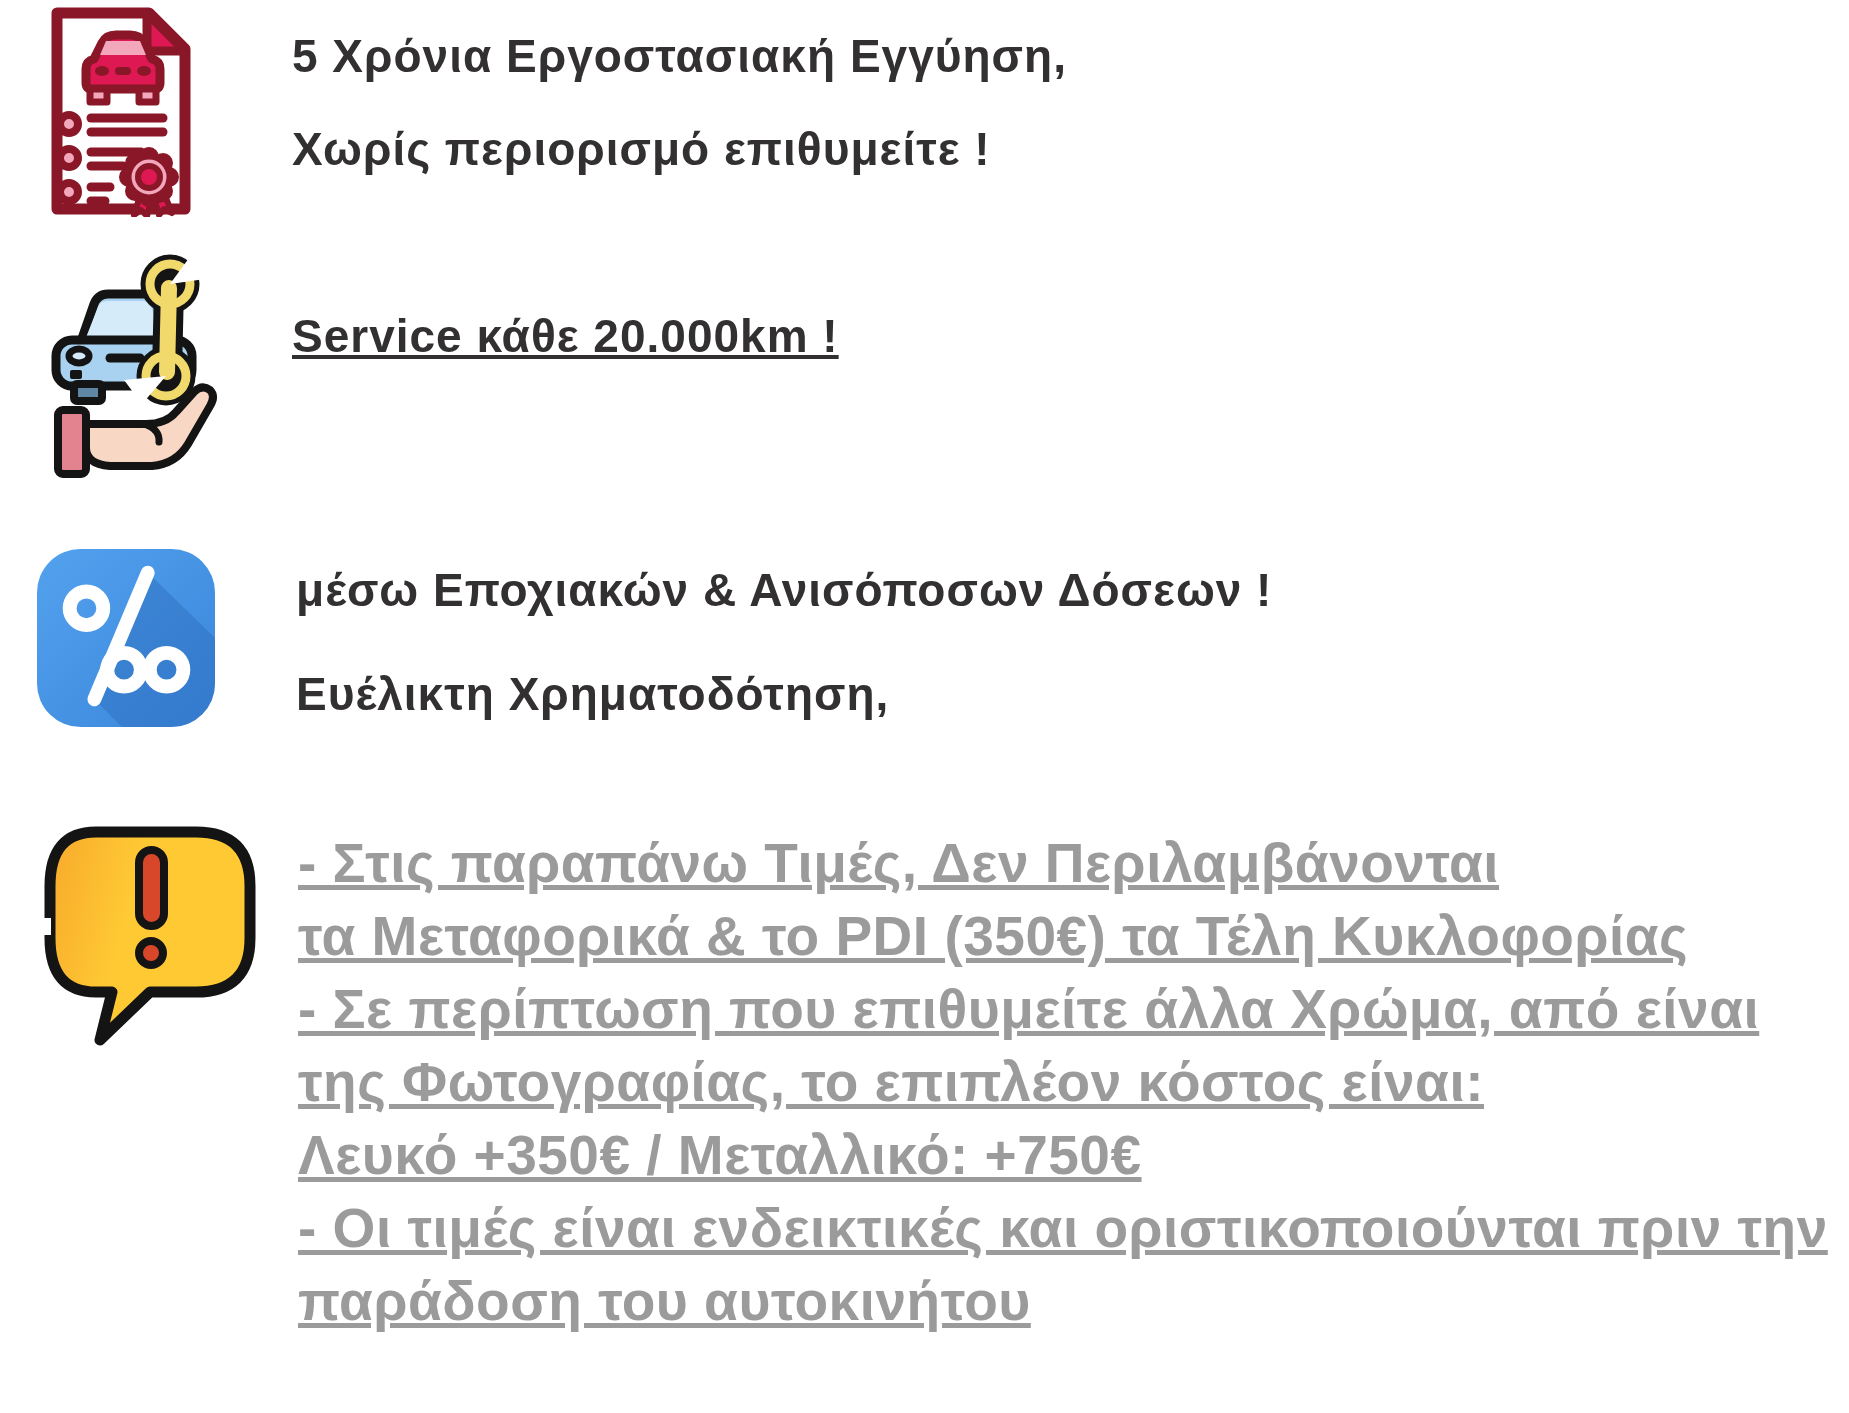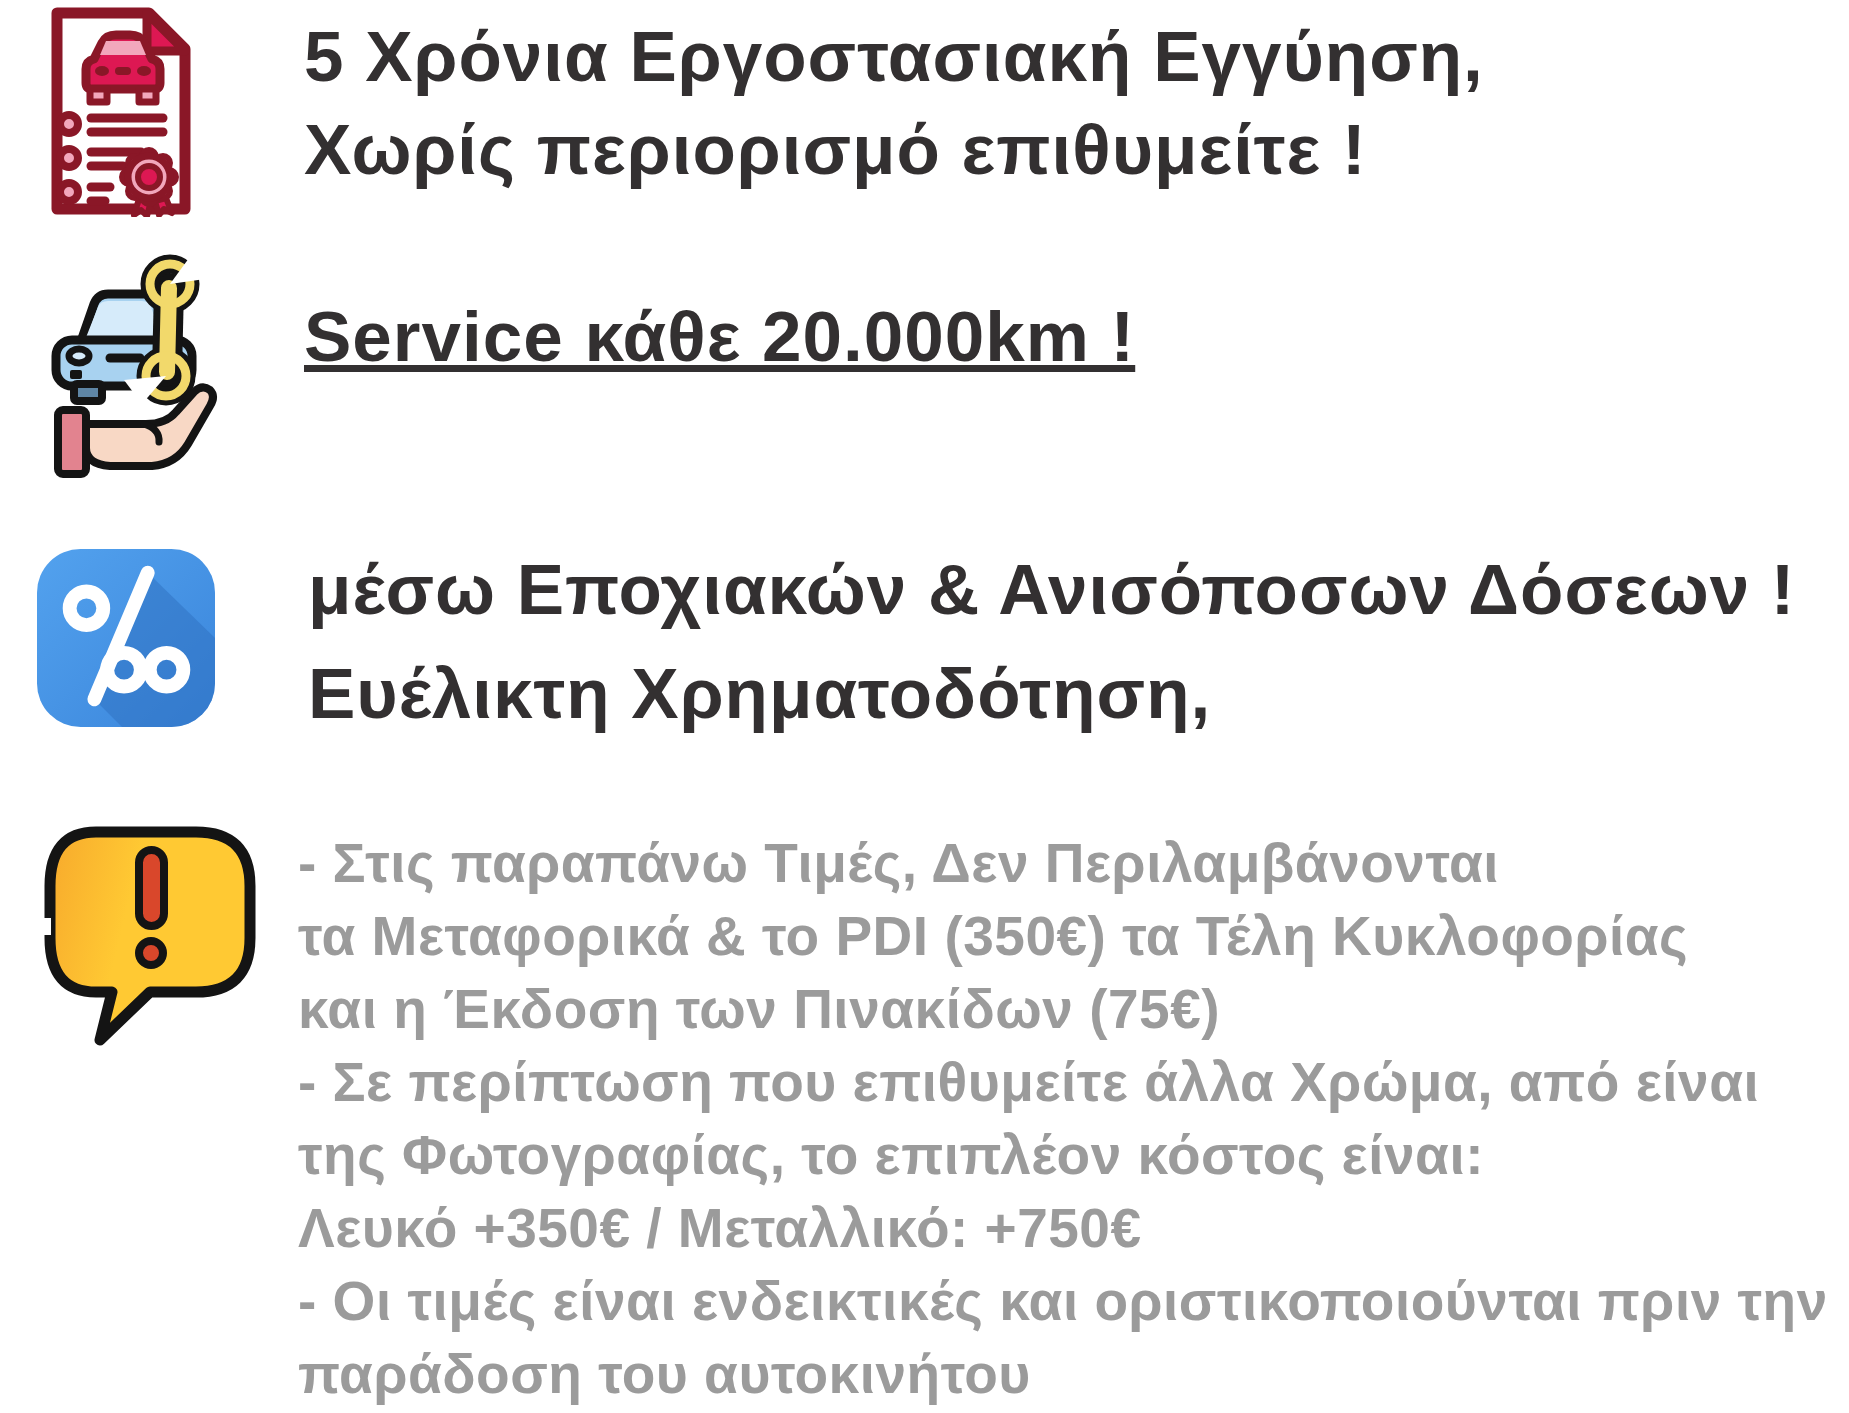--- a/index.html
+++ b/index.html
@@ -2,22 +2,22 @@
 <html style="--heading-text: #333031; --note-text: #9B9B9B; --maroon: #8A1727; --crimson: #DD1853; --pink: #F2A7BC; --car-blue: #A8D2F0; --car-window: #D6EBFA; --car-dark: #5F86A5; --wrench-yellow: #F2D96B; --skin: #F8D8C5; --sleeve: #E2838F; --permille-blue-light: #53A2EE; --permille-blue: #3A85DB; --permille-shadow: #2D6FBF; --warning-yellow: #FFC933; --warning-orange: #F7A92C; --warning-red: #D9472B; --outline-black: #141414;"><head>
 <meta charset="utf-8">
 <style>
   html,body{margin:0;padding:0;background:#fff;}
   #stage{
     position:relative;width:1849px;height:1413px;background:#fff;overflow:hidden;
     font-family:"Liberation Sans","DejaVu Sans",sans-serif;
   }
   .abs{position:absolute;}
   .heading{
-    color:var(--heading-text);font-weight:700;font-size:71px;line-height:93px;
-    letter-spacing:1px;white-space:nowrap;margin-left:12px;
+    color:var(--heading-text);font-weight:700;font-size:46px;line-height:93px;
+    letter-spacing:1px;white-space:nowrap;
   }
   .heading.wide{line-height:104px;}
   .notes{
     color:var(--note-text);font-weight:700;font-size:55px;line-height:73px;
     letter-spacing:.5px;white-space:nowrap;
   }
   .icon-box svg{display:block;width:100%;height:100%;}
 </style>
 </head>
 <body>
@@ -142,24 +142,23 @@
           <stop offset="0.45" style="stop-color:var(--warning-yellow)"></stop>
           <stop offset="1" style="stop-color:var(--warning-yellow)"></stop>
         </linearGradient>
       </defs>
       <path d="M58 10 H158 Q212 10 212 64 V116 Q212 170 158 170 H112 L62 218 L74 170 H58 Q12 170 12 116 V64 Q12 10 58 10 Z" fill="url(#wg)" style="stroke:var(--outline-black)" stroke-width="11" stroke-linejoin="round"></path>
       <rect x="2" y="96" width="11" height="17" fill="#ffffff"></rect>
       <rect x="101" y="28" width="25" height="76" rx="12.5" style="fill:var(--warning-red);stroke:var(--outline-black)" stroke-width="8"></rect>
       <circle cx="113" cy="131" r="12" style="fill:var(--warning-red);stroke:var(--outline-black)" stroke-width="8"></circle>
     </svg>
   </div>
-  <div class="abs notes" style="left:298px;top:827px;">
+  <div class="abs notes" style="left:298px;top:827px;text-decoration:underline;">
     <div>- Στις παραπάνω Τιμές, Δεν Περιλαμβάνονται</div>
     <div>τα Μεταφορικά &amp; το PDI (350€) τα Τέλη Κυκλοφορίας</div>
-    <div>και η Έκδοση των Πινακίδων (75€)</div>
     <div>- Σε περίπτωση που επιθυμείτε άλλα Χρώμα, από είναι</div>
     <div>της Φωτογραφίας, το επιπλέον κόστος είναι:</div>
     <div>Λευκό +350€ / Μεταλλικό: +750€</div>
     <div>- Οι τιμές είναι ενδεικτικές και οριστικοποιούνται πριν την</div>
     <div>παράδοση του αυτοκινήτου</div>
   </div>
 
 </div>
 
 </body></html>

